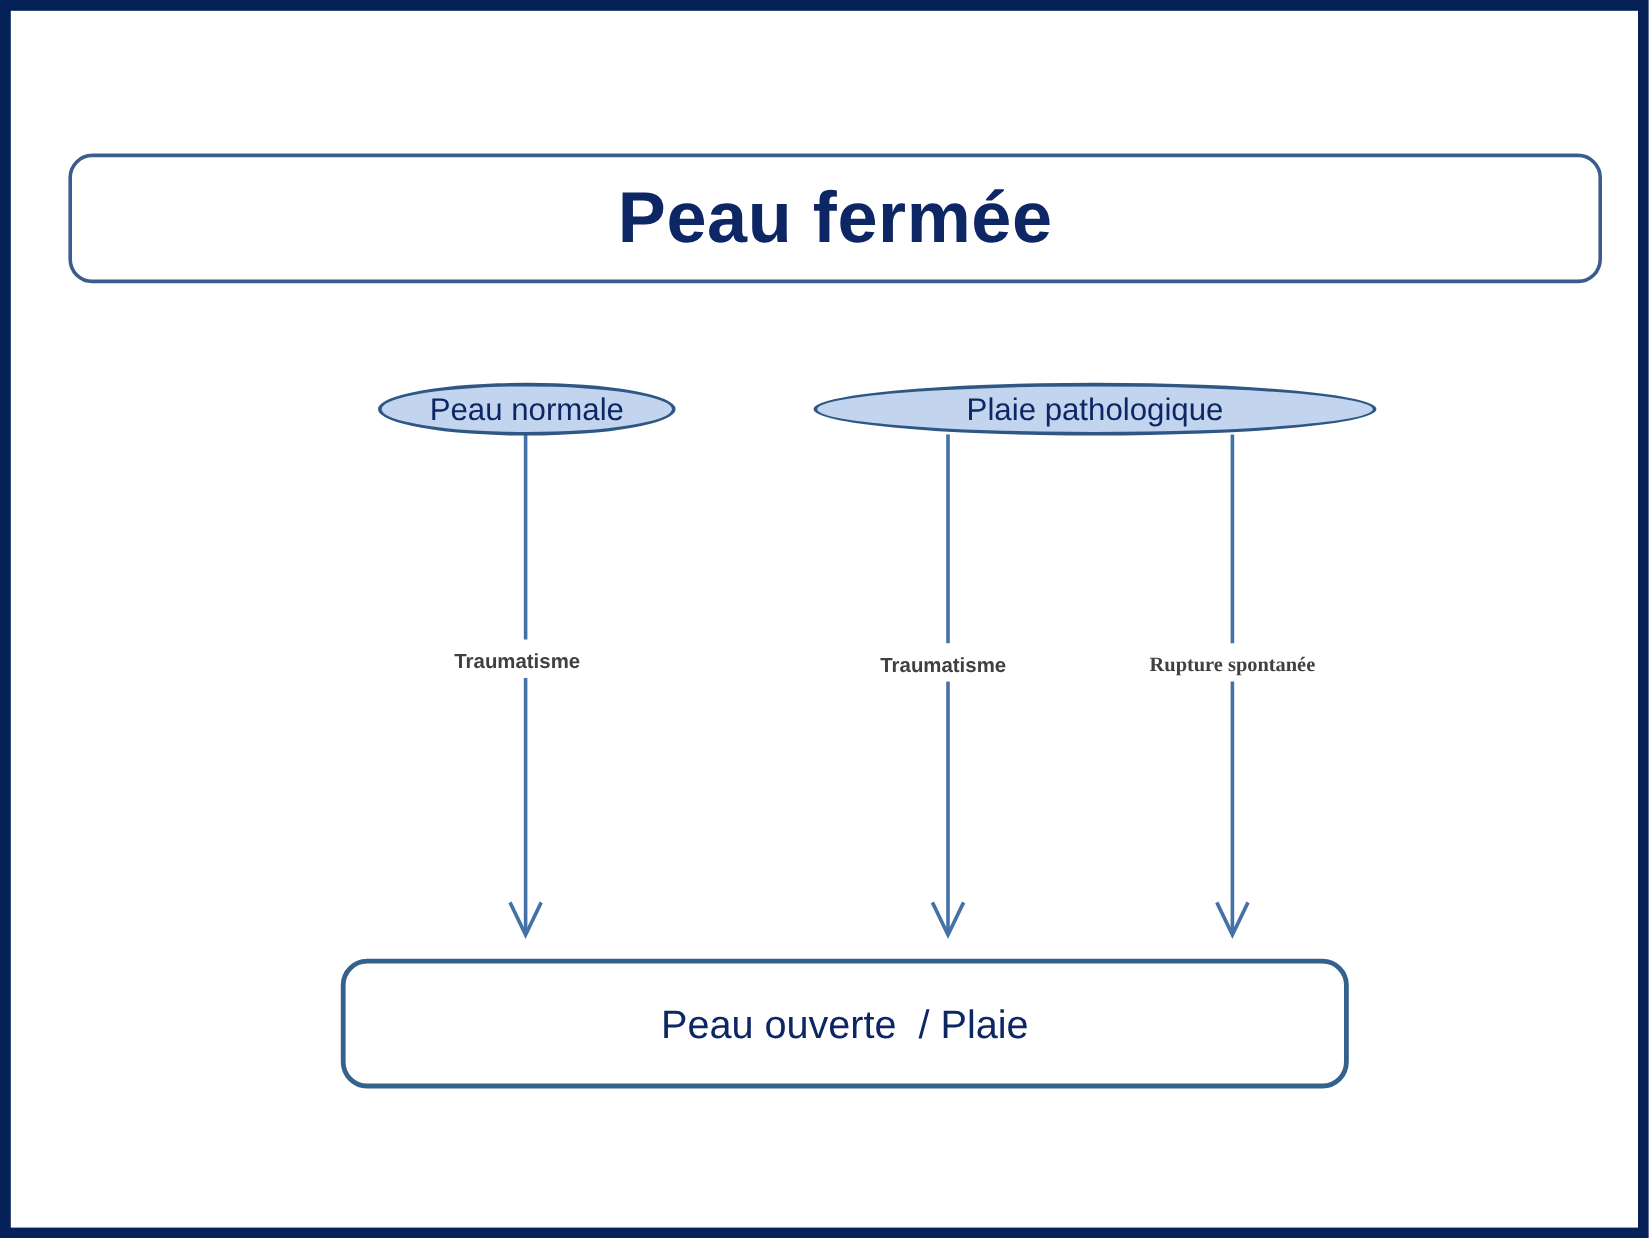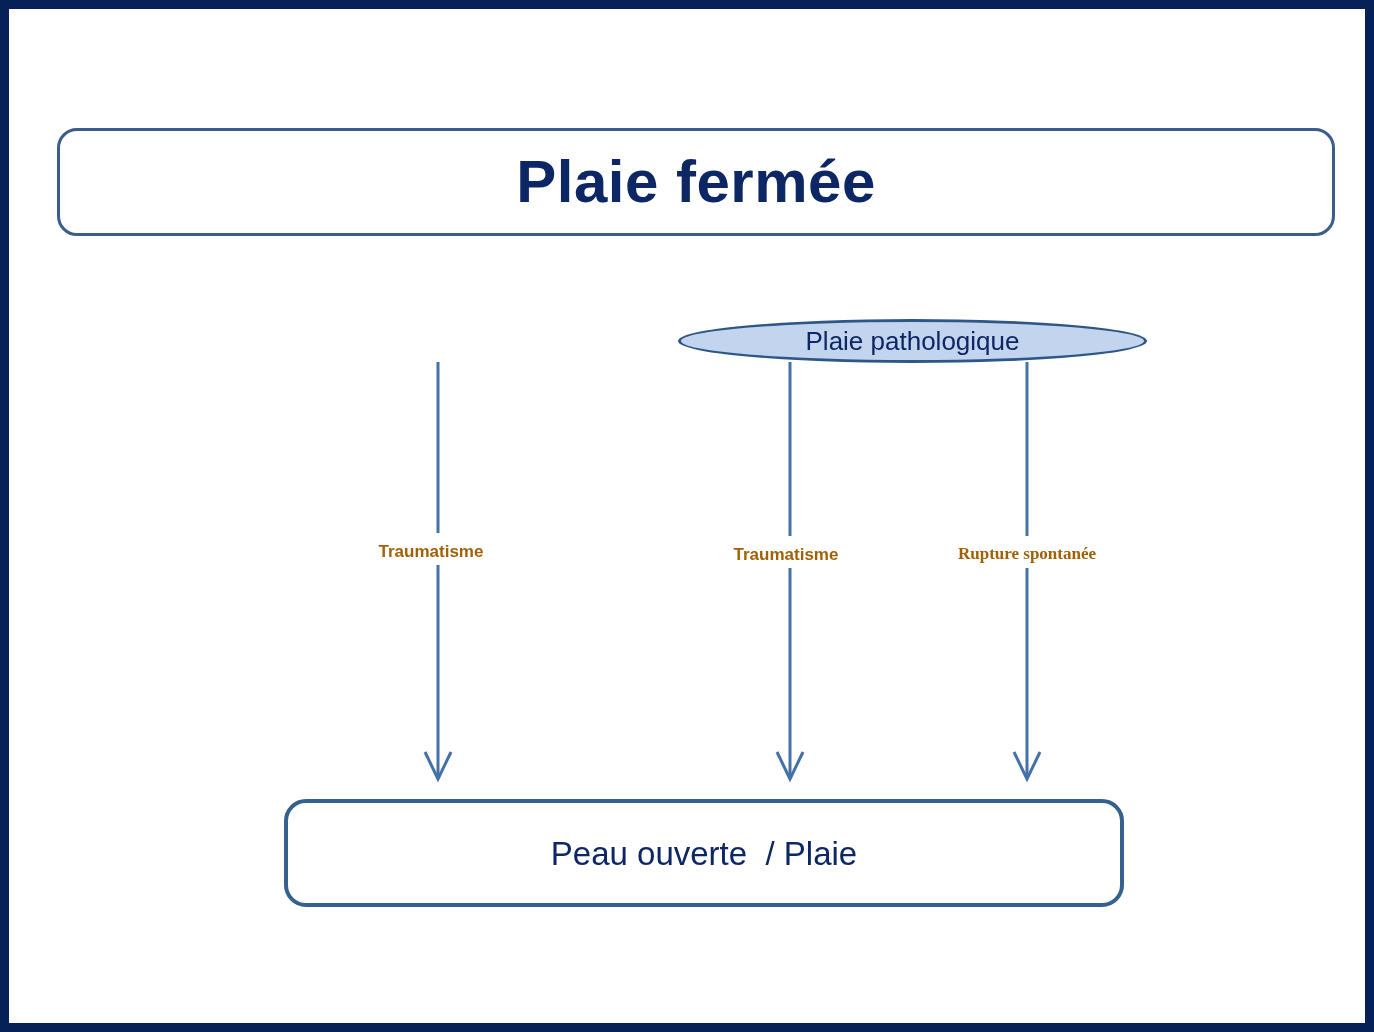--- a/index.html
+++ b/index.html
@@ -84,21 +84,21 @@
     top: 310px;
     width: 469px;
     height: 44px;
   }
 
   
   .edge-label {
     position: absolute;
     font-size: 17px;
     font-weight: bold;
-    color: #a16207;
+    color: #404040;
     white-space: nowrap;
     text-align: center;
     line-height: 1;
     transform: translateX(-50%);
   }
   #edge-label-0 { left: 422px; top: 534px; }
   #edge-label-1 { left: 777px; top: 537px; }
   #edge-label-2 { left: 1018px; top: 536px; font-family: Liberation Serif, serif; }
 
   
@@ -144,23 +144,26 @@
     </g>
 
     <g>
       <line x1="1018" y1="353" x2="1018" y2="527" stroke="#4472a8" stroke-width="3"></line>
       <line x1="1018" y1="559" x2="1018" y2="768" stroke="#4472a8" stroke-width="3"></line>
       <path d="M 1005 743 L 1018 770 L 1031 743" fill="none" stroke="#4472a8" stroke-width="3"></path>
     </g>
   </svg>
 
   <div class="title-box">
-    <span class="title-text">Plaie fermée</span>
+    <span class="title-text">Peau fermée</span>
   </div>
 
+  <div class="ellipse-node" id="node-peau-normale">
+    <span class="ellipse-label">Peau normale</span>
+  </div>
 
   <div class="ellipse-node" id="node-peau-pathologique">
     <span class="ellipse-label">Plaie pathologique</span>
   </div>
 
   <div class="edge-label" id="edge-label-0">Traumatisme</div>
   <div class="edge-label" id="edge-label-1">Traumatisme</div>
   <div class="edge-label" id="edge-label-2">Rupture spontanée</div>
 
   <div class="bottom-box">

